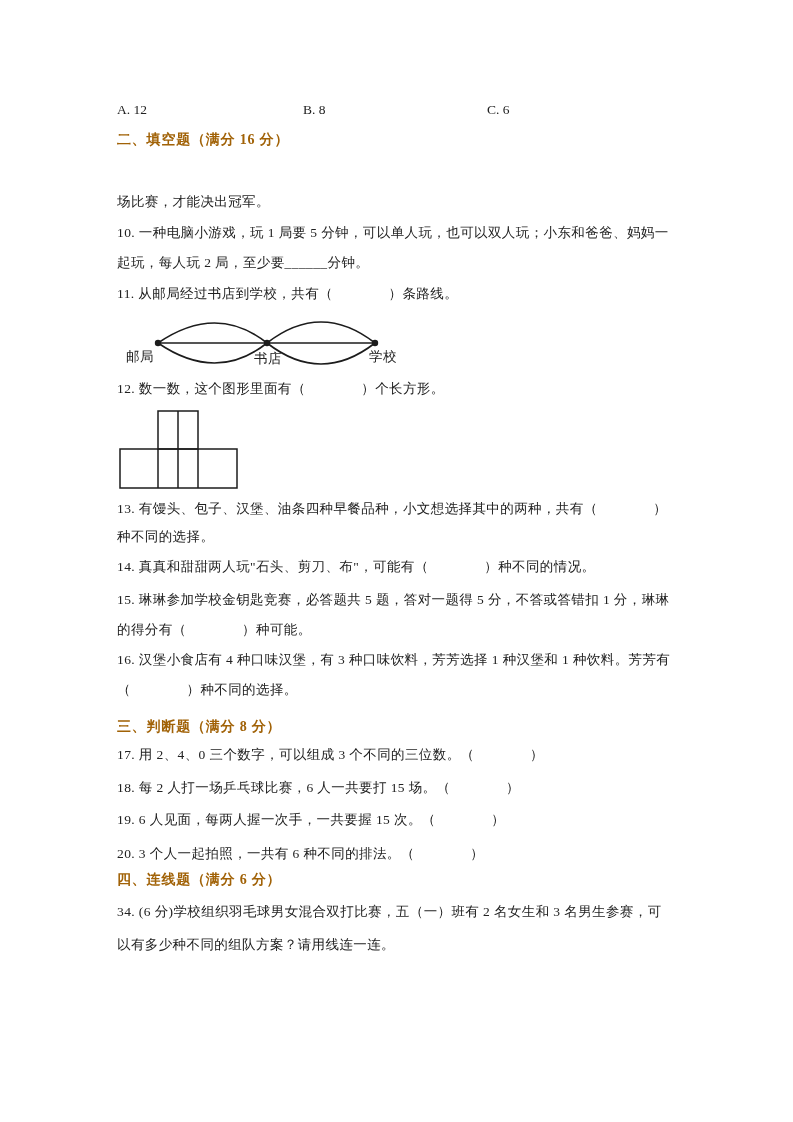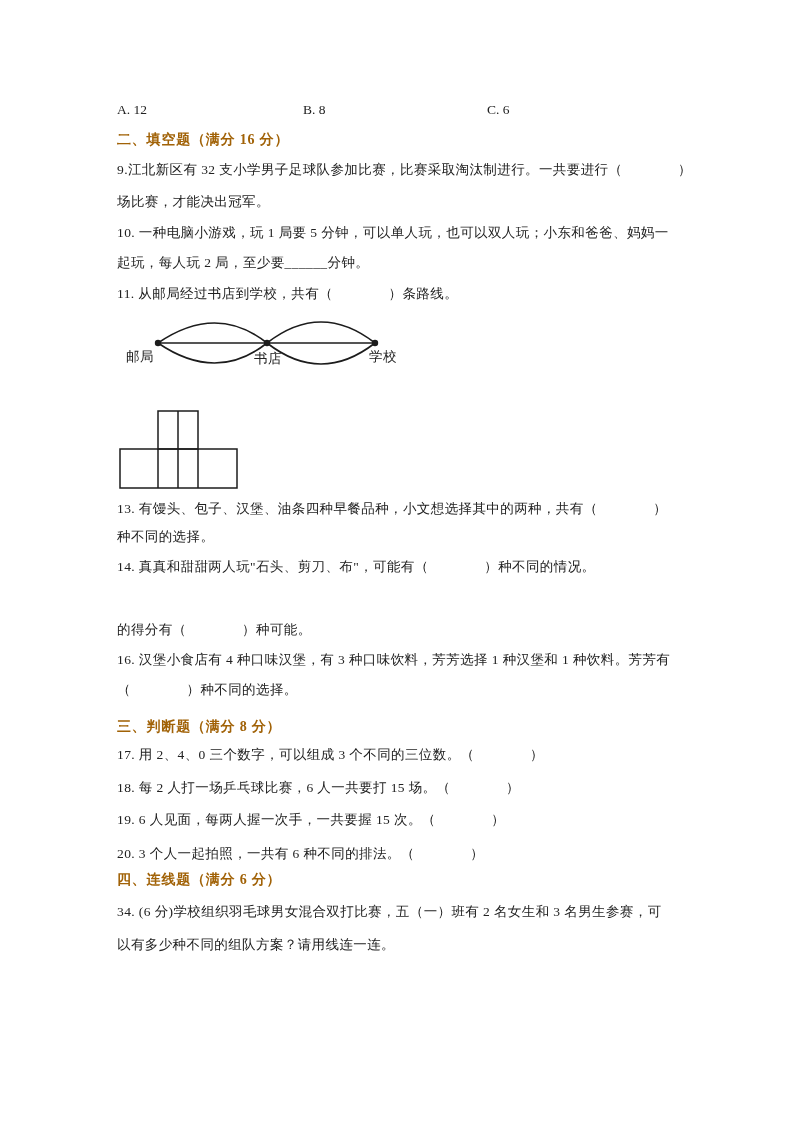--- a/index.html
+++ b/index.html
@@ -51,52 +51,53 @@
 
 <div class="page">
 
   <div>
     <span class="choice" style="left:117px">A. 12</span>
     <span class="choice" style="left:303px">B. 8</span>
     <span class="choice" style="left:487px">C. 6</span>
   </div>
 
   <div class="line heading" style="top:131px">二、填空题（满分 16 分）</div>
-  <div class="line" style="top:161px">9.江北新区有 32 支小学男子足球队参加比赛，比赛采取淘汰制进行。一共要进行（　　　　）</div>
   <div class="line" style="top:193px">场比赛，才能决出冠军。</div>
   <div class="line" style="top:224px">10. 一种电脑小游戏，玩 1 局要 5 分钟，可以单人玩，也可以双人玩；小东和爸爸、妈妈一</div>
   <div class="line" style="top:254px">起玩，每人玩 2 局，至少要______分钟。</div>
   <div class="line" style="top:285px">11. 从邮局经过书店到学校，共有（　　　　）条路线。</div>
 
   <svg class="figure" style="left:103px; top:311px" width="300" height="62" viewBox="0 0 300 62">
     <line x1="55" y1="32" x2="272" y2="32" stroke-width="1.6"></line>
     <path d="M55,32 Q113.5,-8 164,32" stroke-width="1.6"></path>
     <path d="M55,32 Q113.5,72 164,32" stroke-width="1.6"></path>
     <path d="M164,32 Q218,-10 272,32" stroke-width="1.6"></path>
     <path d="M164,32 Q218,74 272,32" stroke-width="1.6"></path>
     <circle cx="55" cy="32" r="3.2" fill="#1c1c1c" stroke="none"></circle>
     <circle cx="164" cy="32" r="3.2" fill="#1c1c1c" stroke="none"></circle>
     <circle cx="272" cy="32" r="3.2" fill="#1c1c1c" stroke="none"></circle>
   </svg>
   <span class="diagram-label" style="left:126px; top:349px">邮局</span>
   <span class="diagram-label" style="left:254px; top:351px">书店</span>
   <span class="diagram-label" style="left:369px; top:349px">学校</span>
 
+  <div class="line" style="top:380px">12. 数一数，这个图形里面有（　　　　）个长方形。</div>
 
   <svg class="figure" style="left:112px; top:405px" width="140" height="95" viewBox="0 0 140 95">
     <rect x="8" y="44" width="117" height="39" stroke-width="1.5"></rect>
     <rect x="46" y="6" width="40" height="38" stroke-width="1.5"></rect>
     <line x1="66" y1="6" x2="66" y2="83" stroke-width="1.5"></line>
     <line x1="46" y1="44" x2="46" y2="83" stroke-width="1.5"></line>
     <line x1="86" y1="44" x2="86" y2="83" stroke-width="1.5"></line>
   </svg>
 
   <div class="line" style="top:500px">13. 有馒头、包子、汉堡、油条四种早餐品种，小文想选择其中的两种，共有（　　　　）</div>
   <div class="line" style="top:528px">种不同的选择。</div>
   <div class="line" style="top:558px">14. 真真和甜甜两人玩"石头、剪刀、布"，可能有（　　　　）种不同的情况。</div>
+  <div class="line" style="top:591px">15. 琳琳参加学校金钥匙竞赛，必答题共 5 题，答对一题得 5 分，不答或答错扣 1 分，琳琳</div>
   <div class="line" style="top:621px">的得分有（　　　　）种可能。</div>
   <div class="line" style="top:651px">16. 汉堡小食店有 4 种口味汉堡，有 3 种口味饮料，芳芳选择 1 种汉堡和 1 种饮料。芳芳有</div>
   <div class="line" style="top:681px">（　　　　）种不同的选择。</div>
 
   <div class="line heading" style="top:718px">三、判断题（满分 8 分）</div>
   <div class="line" style="top:746px">17. 用 2、4、0 三个数字，可以组成 3 个不同的三位数。（　　　　）</div>
   <div class="line" style="top:779px">18. 每 2 人打一场乒乓球比赛，6 人一共要打 15 场。（　　　　）</div>
   <div class="line" style="top:811px">19. 6 人见面，每两人握一次手，一共要握 15 次。（　　　　）</div>
   <div class="line" style="top:845px">20. 3 个人一起拍照，一共有 6 种不同的排法。（　　　　）</div>
 

